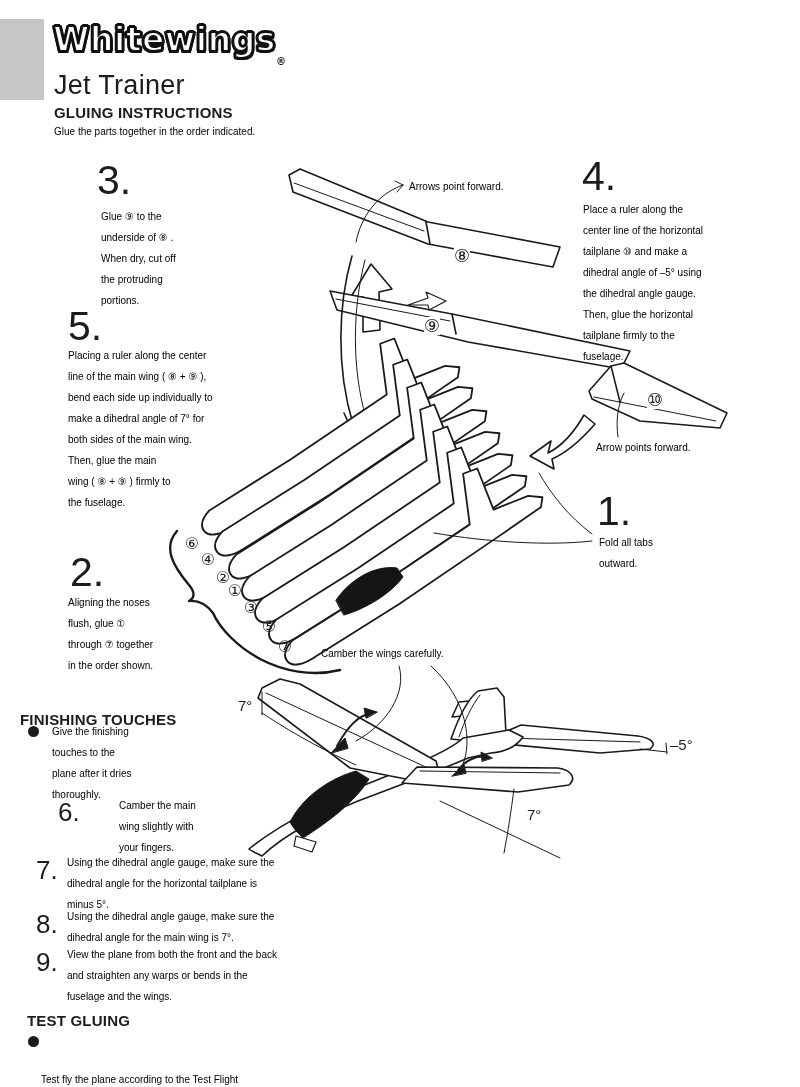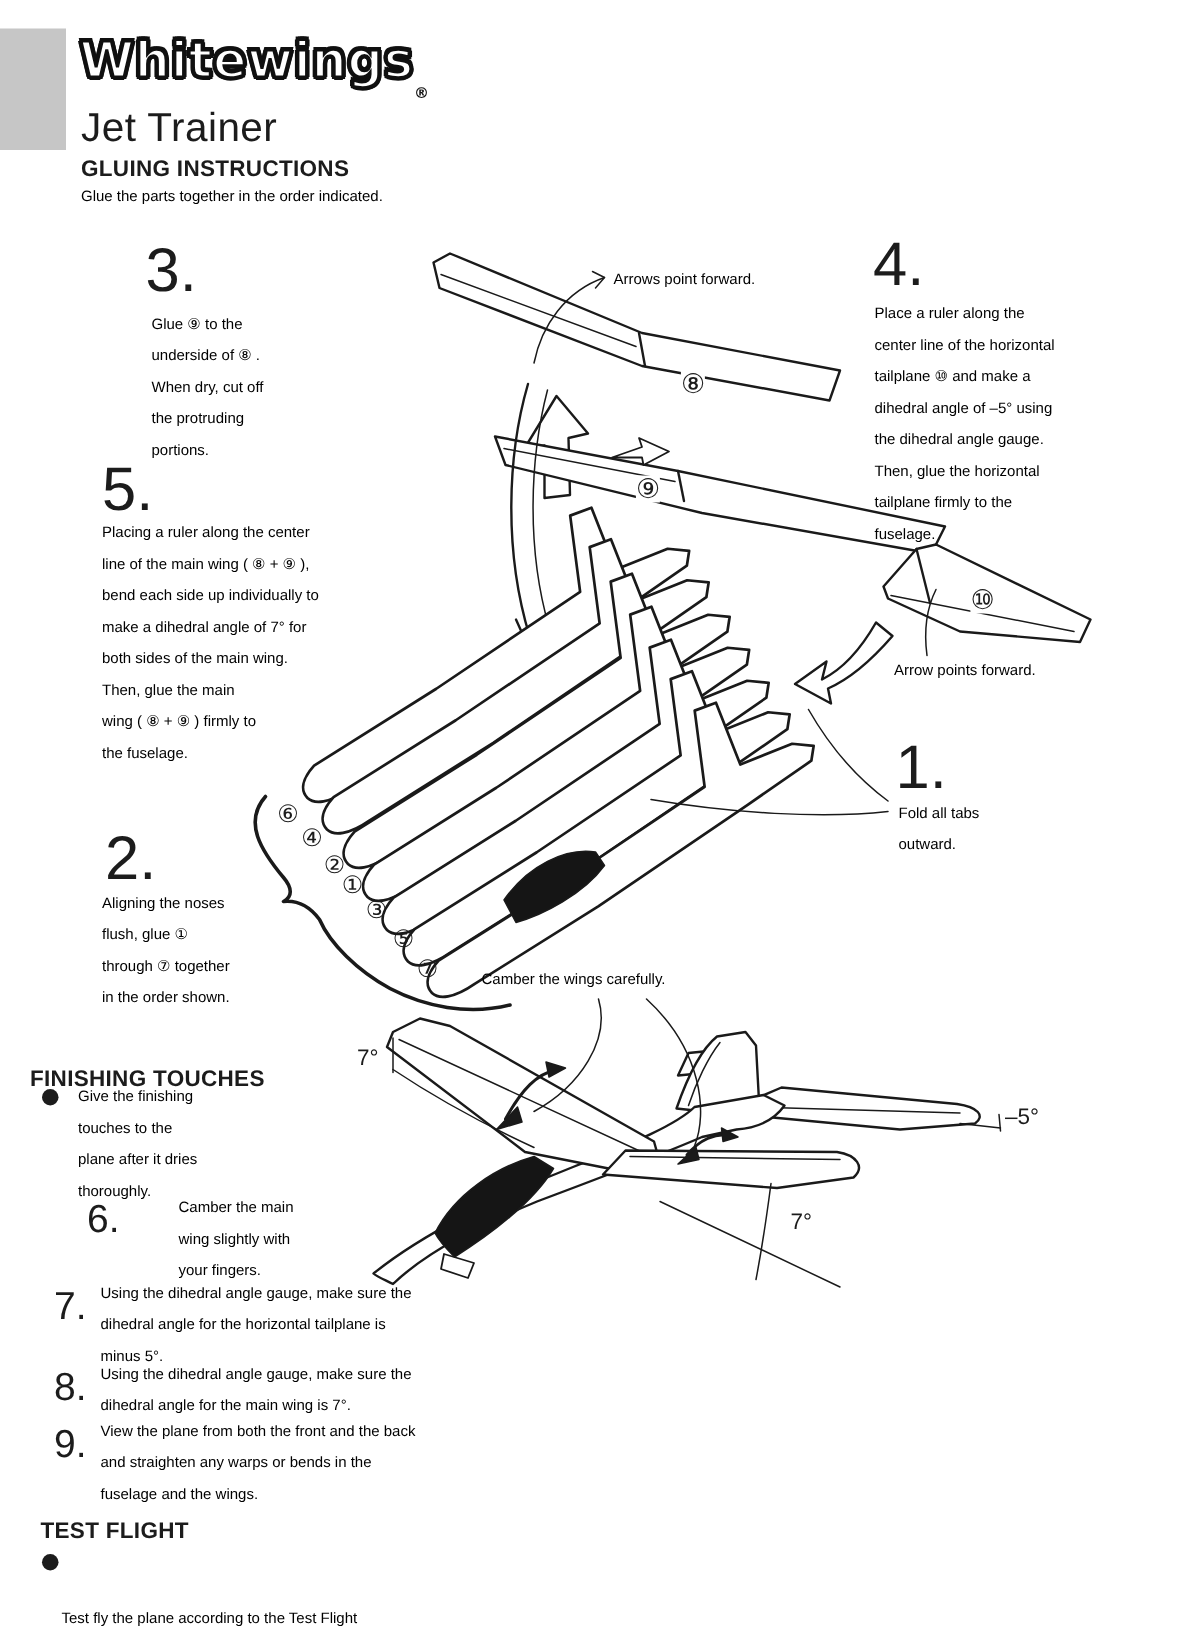--- a/index.html
+++ b/index.html
@@ -211,18 +211,18 @@
 
   <div class="abs stepnum-md" style="left:36px;top:911px;">8.</div>
   <div class="abs body" style="left:67px;top:906px;width:370px;">Using the dihedral angle gauge, make sure the
 dihedral angle for the main wing is 7°.</div>
 
   <div class="abs stepnum-md" style="left:36px;top:949px;">9.</div>
   <div class="abs body" style="left:67px;top:944px;width:370px;">View the plane from both the front and the back
 and straighten any warps or bends in the
 fuselage and the wings.</div>
 
-  <div class="abs heading" style="left:27px;top:1012px;">TEST FLIGHT</div>
+  <div class="abs heading" style="left:27px;top:1012px;">TEST GLUING</div>
   <div class="abs bullet-dot" style="left:28px;top:1036px;"></div>
   <div class="abs body hang" style="left:53px;top:1031px;width:360px;margin-top:38px;">Test fly the plane according to the Test Flight
 instructions for Regular Planes on pages 11 to 13.</div>
 
 </div>
 
 </body></html>

